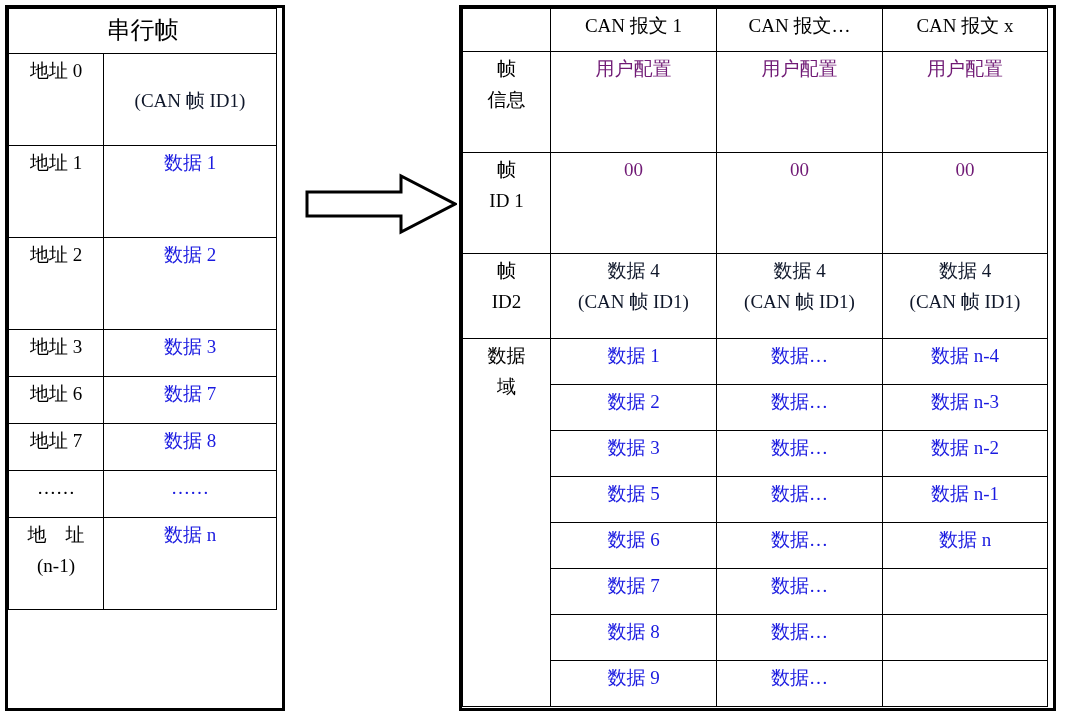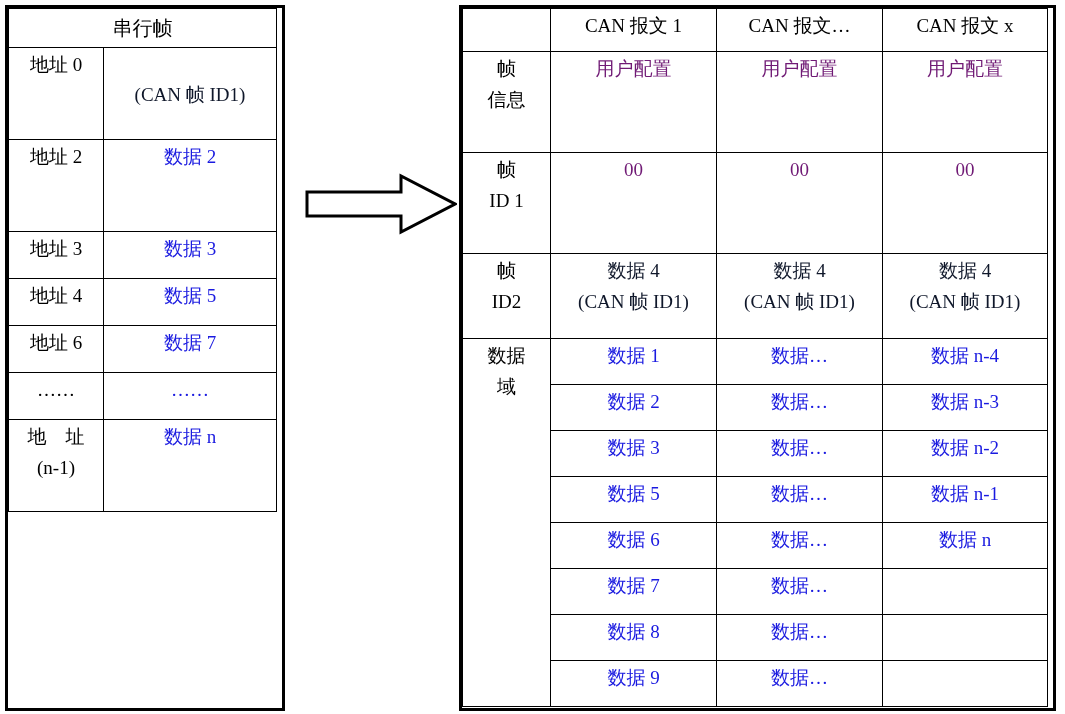--- a/index.html
+++ b/index.html
@@ -63,21 +63,21 @@
   
   #right-table { left: 462px; top: 8px; width: 585px; }
   #right-frame { left: 459px; top: 5px; width: 591px; height: 700px; }
   #right-table col.r1 { width: 88px; }
   #right-table col.r2 { width: 166px; }
   #right-table col.r3 { width: 166px; }
   #right-table col.r4 { width: 165px; }
 
   
   .title-row td {
-    font-size: 20px;
+    font-size: 24px;
     padding-top: 6px;
     padding-bottom: 6px;
   }
 
   
   .stack { display: block; }
   .stack + .stack { margin-top: 6px; }
 
   
   #arrow {
@@ -105,48 +105,56 @@
         <tr>
           <td class="cell-label" style="height: 85px;">
             <span class="stack">地址 0</span>
           </td>
           <td class="cell-value orange" style="vertical-align: middle;">
             <span class="stack">(CAN 帧 ID1)</span>
           </td>
         </tr>
         <tr>
           <td class="cell-label" style="height: 85px;">
+            <span class="stack">地址 1</span>
+          </td>
+          <td class="cell-value blue">
+            <span class="stack">数据 1</span>
+          </td>
+        </tr>
+        <tr>
+          <td class="cell-label" style="height: 85px;">
             <span class="stack">地址 2</span>
           </td>
           <td class="cell-value blue">
             <span class="stack">数据 2</span>
           </td>
         </tr>
         <tr>
           <td class="cell-label" style="height: 40px;">
             <span class="stack">地址 3</span>
           </td>
           <td class="cell-value blue">
             <span class="stack">数据 3</span>
           </td>
         </tr>
         <tr>
           <td class="cell-label" style="height: 40px;">
-            <span class="stack">地址 4</span>
-          </td>
-          <td class="cell-value blue">
-            <span class="stack">数据 5</span>
-          </td>
-        </tr>
-        <tr>
-          <td class="cell-label" style="height: 40px;">
             <span class="stack">地址 6</span>
           </td>
           <td class="cell-value blue">
             <span class="stack">数据 7</span>
+          </td>
+        </tr>
+        <tr>
+          <td class="cell-label" style="height: 40px;">
+            <span class="stack">地址 7</span>
+          </td>
+          <td class="cell-value blue">
+            <span class="stack">数据 8</span>
           </td>
         </tr>
         <tr>
           <td class="cell-label" style="height: 40px;">
             <span class="stack">……</span>
           </td>
           <td class="cell-value blue">
             <span class="stack">……</span>
           </td>
         </tr>

